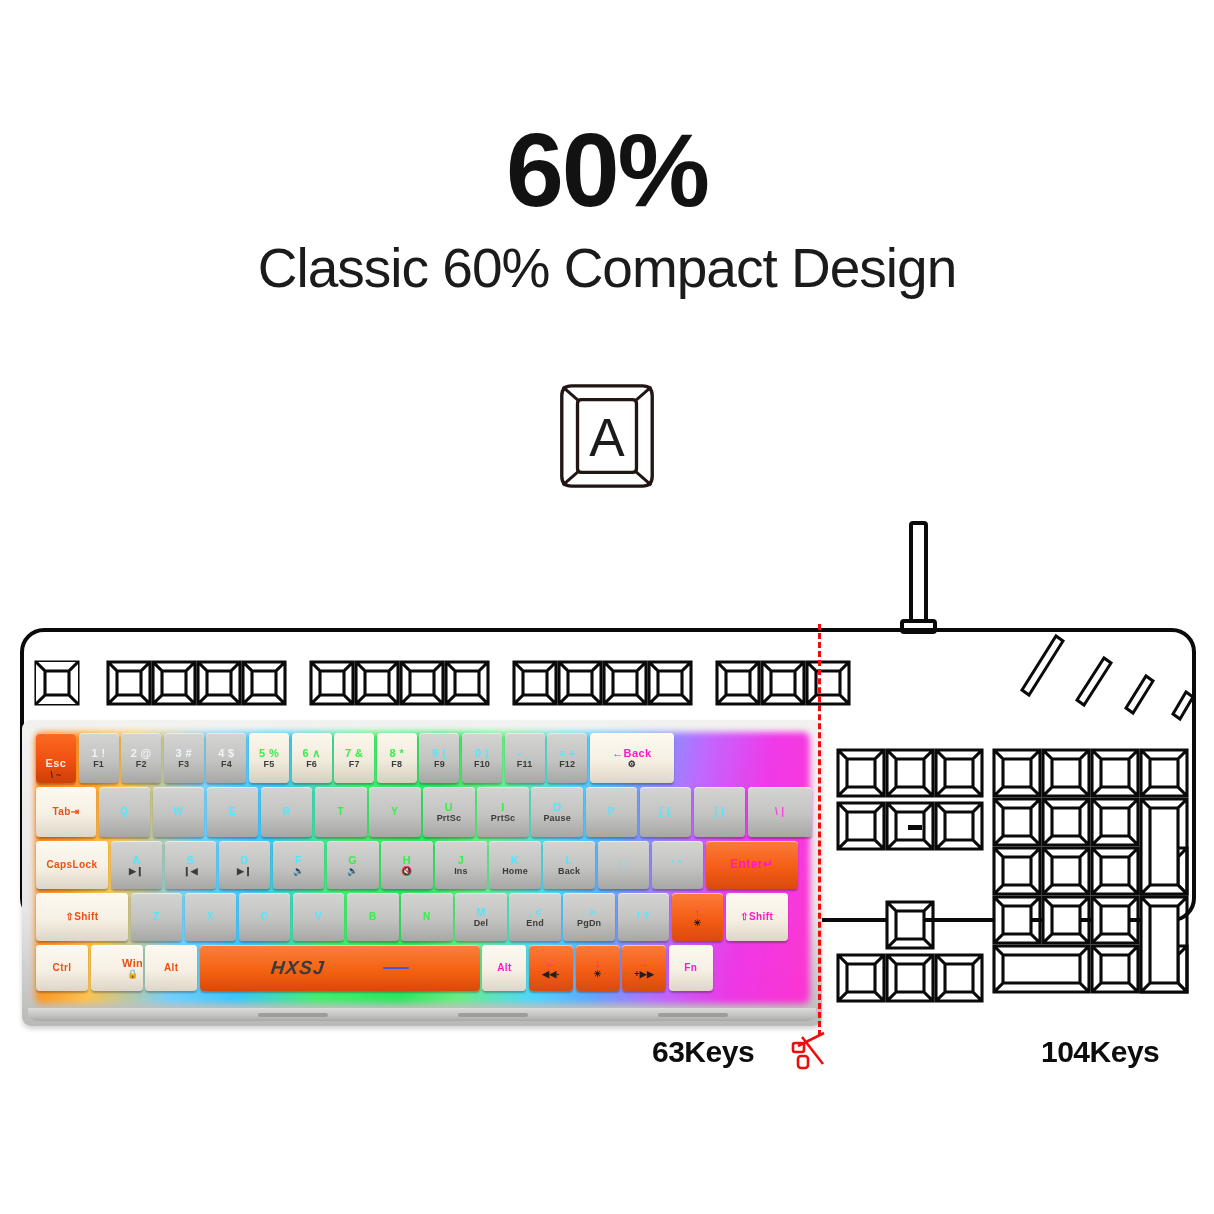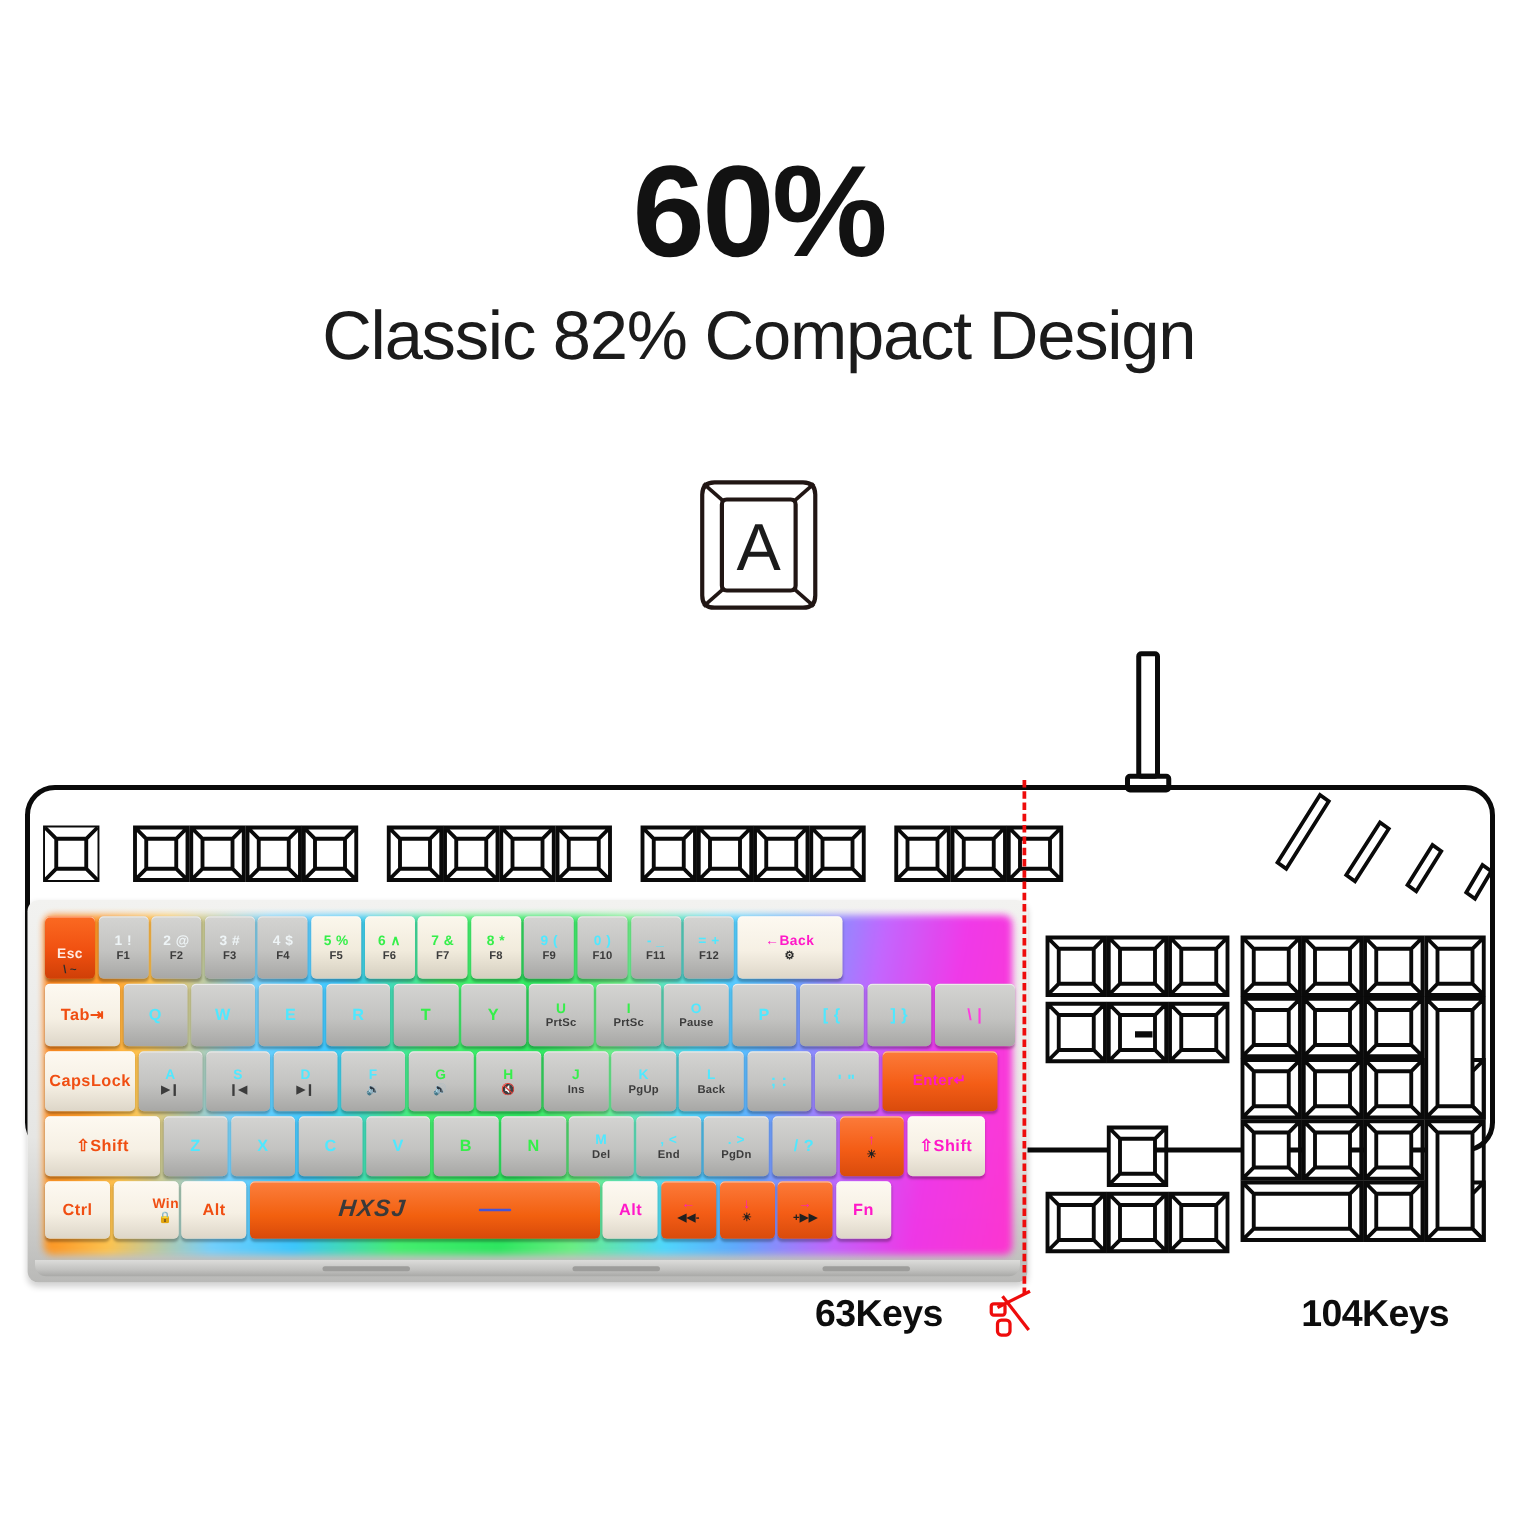--- a/index.html
+++ b/index.html
@@ -82,21 +82,21 @@
     box-shadow:inset 0 1px 0 rgba(255,255,255,.55), 0 2px 2px rgba(0,0,0,.28);
     color:#f3f3f3;
     font-size:10.5px; font-weight:bold;
     display:flex; flex-direction:column; align-items:center; justify-content:center;
     line-height:1.12;
     overflow:hidden;
     text-align:center;
   }
   .k .top { font-size:11px; letter-spacing:.4px; }
   .k .bot { font-size:9px; color:#3c3c3c; letter-spacing:.2px; }
-  .k .single { font-size:13px; }
+  .k .single { font-size:10px; }
 
   
   .k.cream {
     background:linear-gradient(180deg,#fdf9f1 0%,#f6f0e4 55%,#ddd6c8 100%);
     color:#f04e12;
   }
   .k.cream .top { color:#f04e12; }
   .k.cream .bot { color:#2b2b2b; }
   .k.cream.mag .top, .k.cream.mag { color:#ff18c8; }
 
@@ -158,21 +158,21 @@
     position:absolute; font-size:30px; font-weight:bold; color:#0d0d0d;
     letter-spacing:-.5px;
   }
   #label-63  { left:652px; top:1035px; }
   #label-104 { left:1041px; top:1035px; }
 </style>
 </head>
 <body>
 
 <div id="headline">60%</div>
-<div id="subheadline">Classic 82% Compact Design</div>
+<div id="subheadline">Classic 60% Compact Design</div>
 
 <div id="badge-row">
   <svg class="keycap-icon" viewBox="0 0 120 118">
     <path d="M14 18 Q14 8 24 8 L96 8 Q106 8 106 18 L106 100 Q106 110 96 110 L24 110 Q14 110 14 100 Z" fill="none" stroke="#211614" stroke-width="3.4"></path>
     <path d="M30 26 Q30 22 34 22 L86 22 Q90 22 90 26 L90 92 Q90 96 86 96 L34 96 Q30 96 30 92 Z" fill="none" stroke="#211614" stroke-width="3.4"></path>
     <line x1="15" y1="9" x2="31" y2="23" stroke="#211614" stroke-width="3"></line>
     <line x1="105" y1="9" x2="89" y2="23" stroke="#211614" stroke-width="3"></line>
     <line x1="15" y1="109" x2="31" y2="95" stroke="#211614" stroke-width="3"></line>
     <line x1="105" y1="109" x2="89" y2="95" stroke="#211614" stroke-width="3"></line>
     <text x="60" y="79" font-family="Liberation Sans, sans-serif" font-size="54" fill="#1b1b1b" text-anchor="middle">A</text>
@@ -386,21 +386,21 @@
       <div class="k  c-gr" style="left: 345.1px; top: 108px; width: 51.5px; height: 48px;">
         <span class="top c-gr">H</span>
         <span class="bot">🔇</span>
       </div>
       <div class="k  c-gr" style="left: 399.2px; top: 108px; width: 51.5px; height: 48px;">
         <span class="top c-gr">J</span>
         <span class="bot">Ins</span>
       </div>
       <div class="k  c-cy" style="left: 453.3px; top: 108px; width: 51.5px; height: 48px;">
         <span class="top c-cy">K</span>
-        <span class="bot">PgUp</span>
+        <span class="bot">Home</span>
       </div>
       <div class="k  c-cy" style="left: 507.4px; top: 108px; width: 51.5px; height: 48px;">
         <span class="top c-cy">L</span>
         <span class="bot">Back</span>
       </div>
       <div class="k  c-cy" style="left: 561.5px; top: 108px; width: 51.5px; height: 48px;">
         <span class="top c-cy single">; :</span>
       </div>
       <div class="k  c-cy" style="left: 615.6px; top: 108px; width: 51.5px; height: 48px;">
         <span class="top c-cy single">' "</span>

